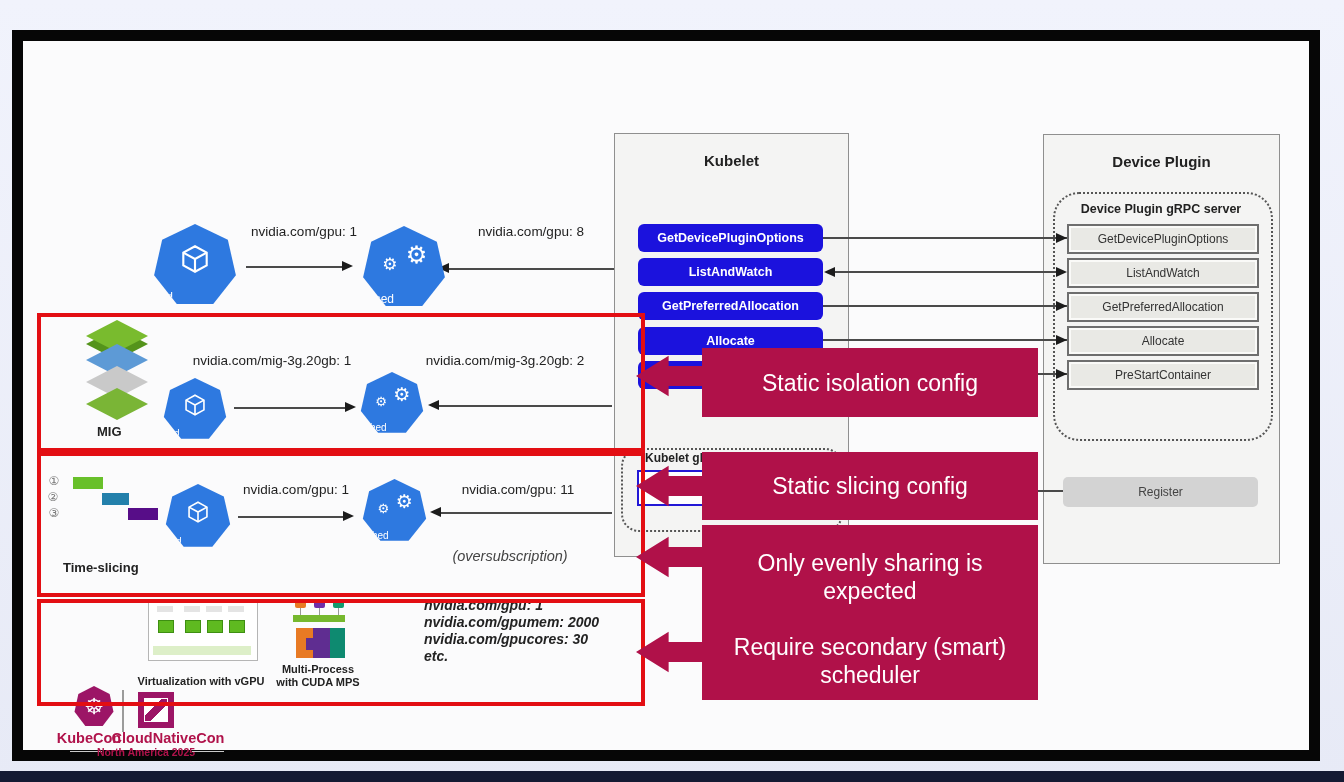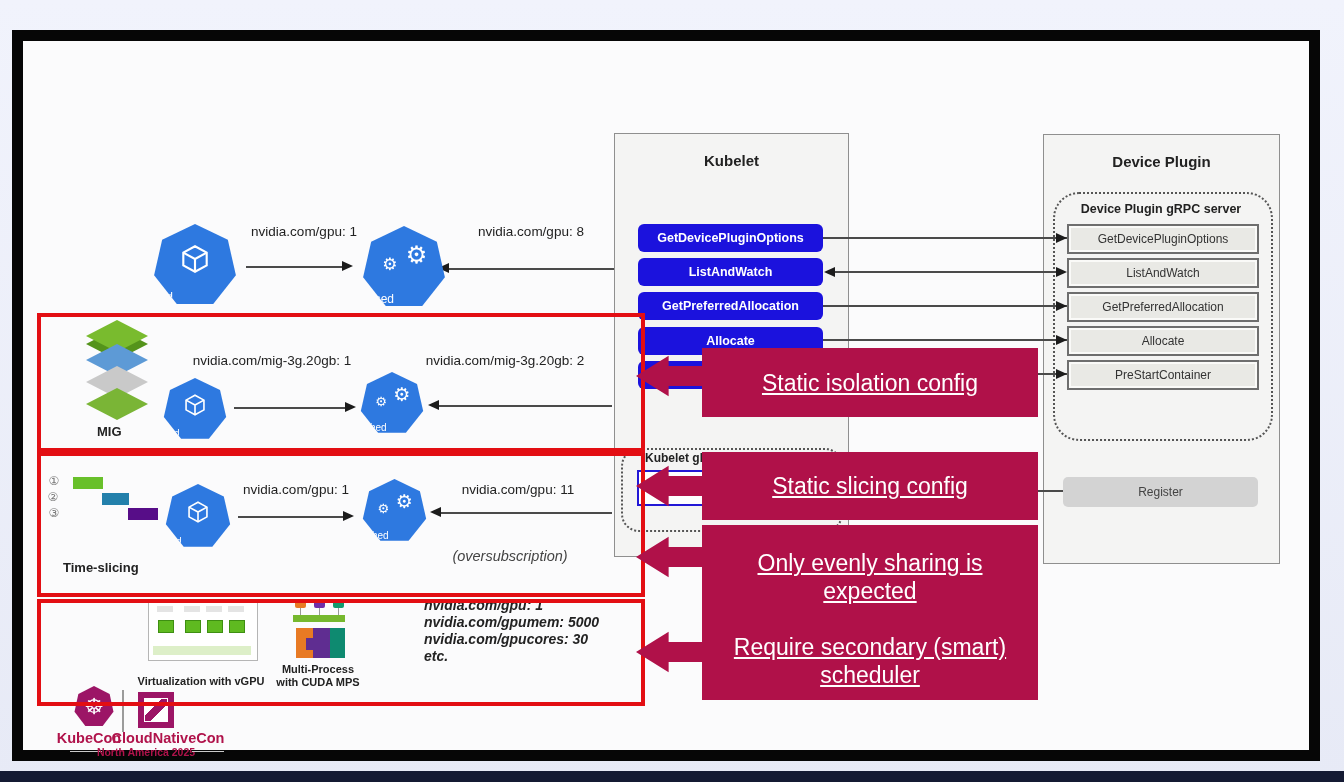--- a/index.html
+++ b/index.html
@@ -81,21 +81,21 @@
   .mps-bar{left:293px;top:615px;width:52px;height:7px;background:#76b82e;}
   .vln{position:absolute;width:1px;height:7px;background:#999;top:608px;}
   .mini-label{position:absolute;text-align:center;font-size:11px;font-weight:bold;
     color:#222;z-index:3;white-space:nowrap;transform:translateX(-50%);}
   .res-lines{left:424px;top:597px;width:230px;z-index:3;
     font-size:14px;font-style:italic;font-weight:bold;color:#222;line-height:17px;}
   
   .callout{position:absolute;left:702px;width:336px;background:#b01149;color:#fff;
     display:flex;align-items:center;justify-content:center;text-align:center;
     font-size:23px;z-index:10;}
-  .callout .inner{width:300px;line-height:28px;text-decoration:underline;}
+  .callout .inner{width:300px;line-height:28px;}
   .c-arrow{position:absolute;left:636px;width:68px;height:46px;background:#b01149;
     clip-path:polygon(100% 28%,48% 28%,48% 6%,0 50%,48% 94%,48% 72%,100% 72%);
     filter:drop-shadow(0 0 1px #fff);z-index:10;}
   
   .footer-el{z-index:3;}
   .helm-badge{left:74px;top:686px;width:40px;height:42px;background:#9c1566;
     clip-path:polygon(50% 0%,89.1% 18.8%,98.7% 61.1%,71.7% 95.1%,28.3% 95.1%,1.3% 61.1%,10.9% 18.8%);
     color:#fff;font-size:22px;text-align:center;line-height:42px;}
   .logo-div{left:122px;top:690px;width:1.5px;height:42px;background:#9b9b9b;}
   .cnc-badge{left:138px;top:692px;width:24px;height:24px;background:#fff;border:6px solid #9c1566;}
@@ -246,21 +246,21 @@
   <div class="vln mps" style="left:338px"></div>
   <div class="abs mps-bar mps"></div>
   <div class="abs mps" style="left:296px;top:628px;width:17px;height:30px;background:#e87a24"></div>
   <div class="abs mps" style="left:313px;top:628px;width:17px;height:30px;background:#5f2d91"></div>
   <div class="abs mps" style="left:330px;top:628px;width:15px;height:30px;background:#0e8a70"></div>
   <div class="abs mps" style="left:306px;top:638px;width:10px;height:12px;background:#5f2d91"></div>
   <div class="mini-label" style="left:318px;top:663px">Multi-Process</div>
   <div class="mini-label" style="left:318px;top:676px">with CUDA MPS</div>
   <div class="abs res-lines">
     <div>nvidia.com/gpu: 1</div>
-    <div>nvidia.com/gpumem: 5000</div>
+    <div>nvidia.com/gpumem: 2000</div>
     <div>nvidia.com/gpucores: 30</div>
     <div>etc.</div>
   </div>
 
   <div class="c-arrow" style="top:353px"></div>
   <div class="callout" style="top:348px;height:69px">
     <div class="inner">Static isolation config</div>
   </div>
   <div class="c-arrow" style="top:463px"></div>
   <div class="callout" style="top:452px;height:68px">

